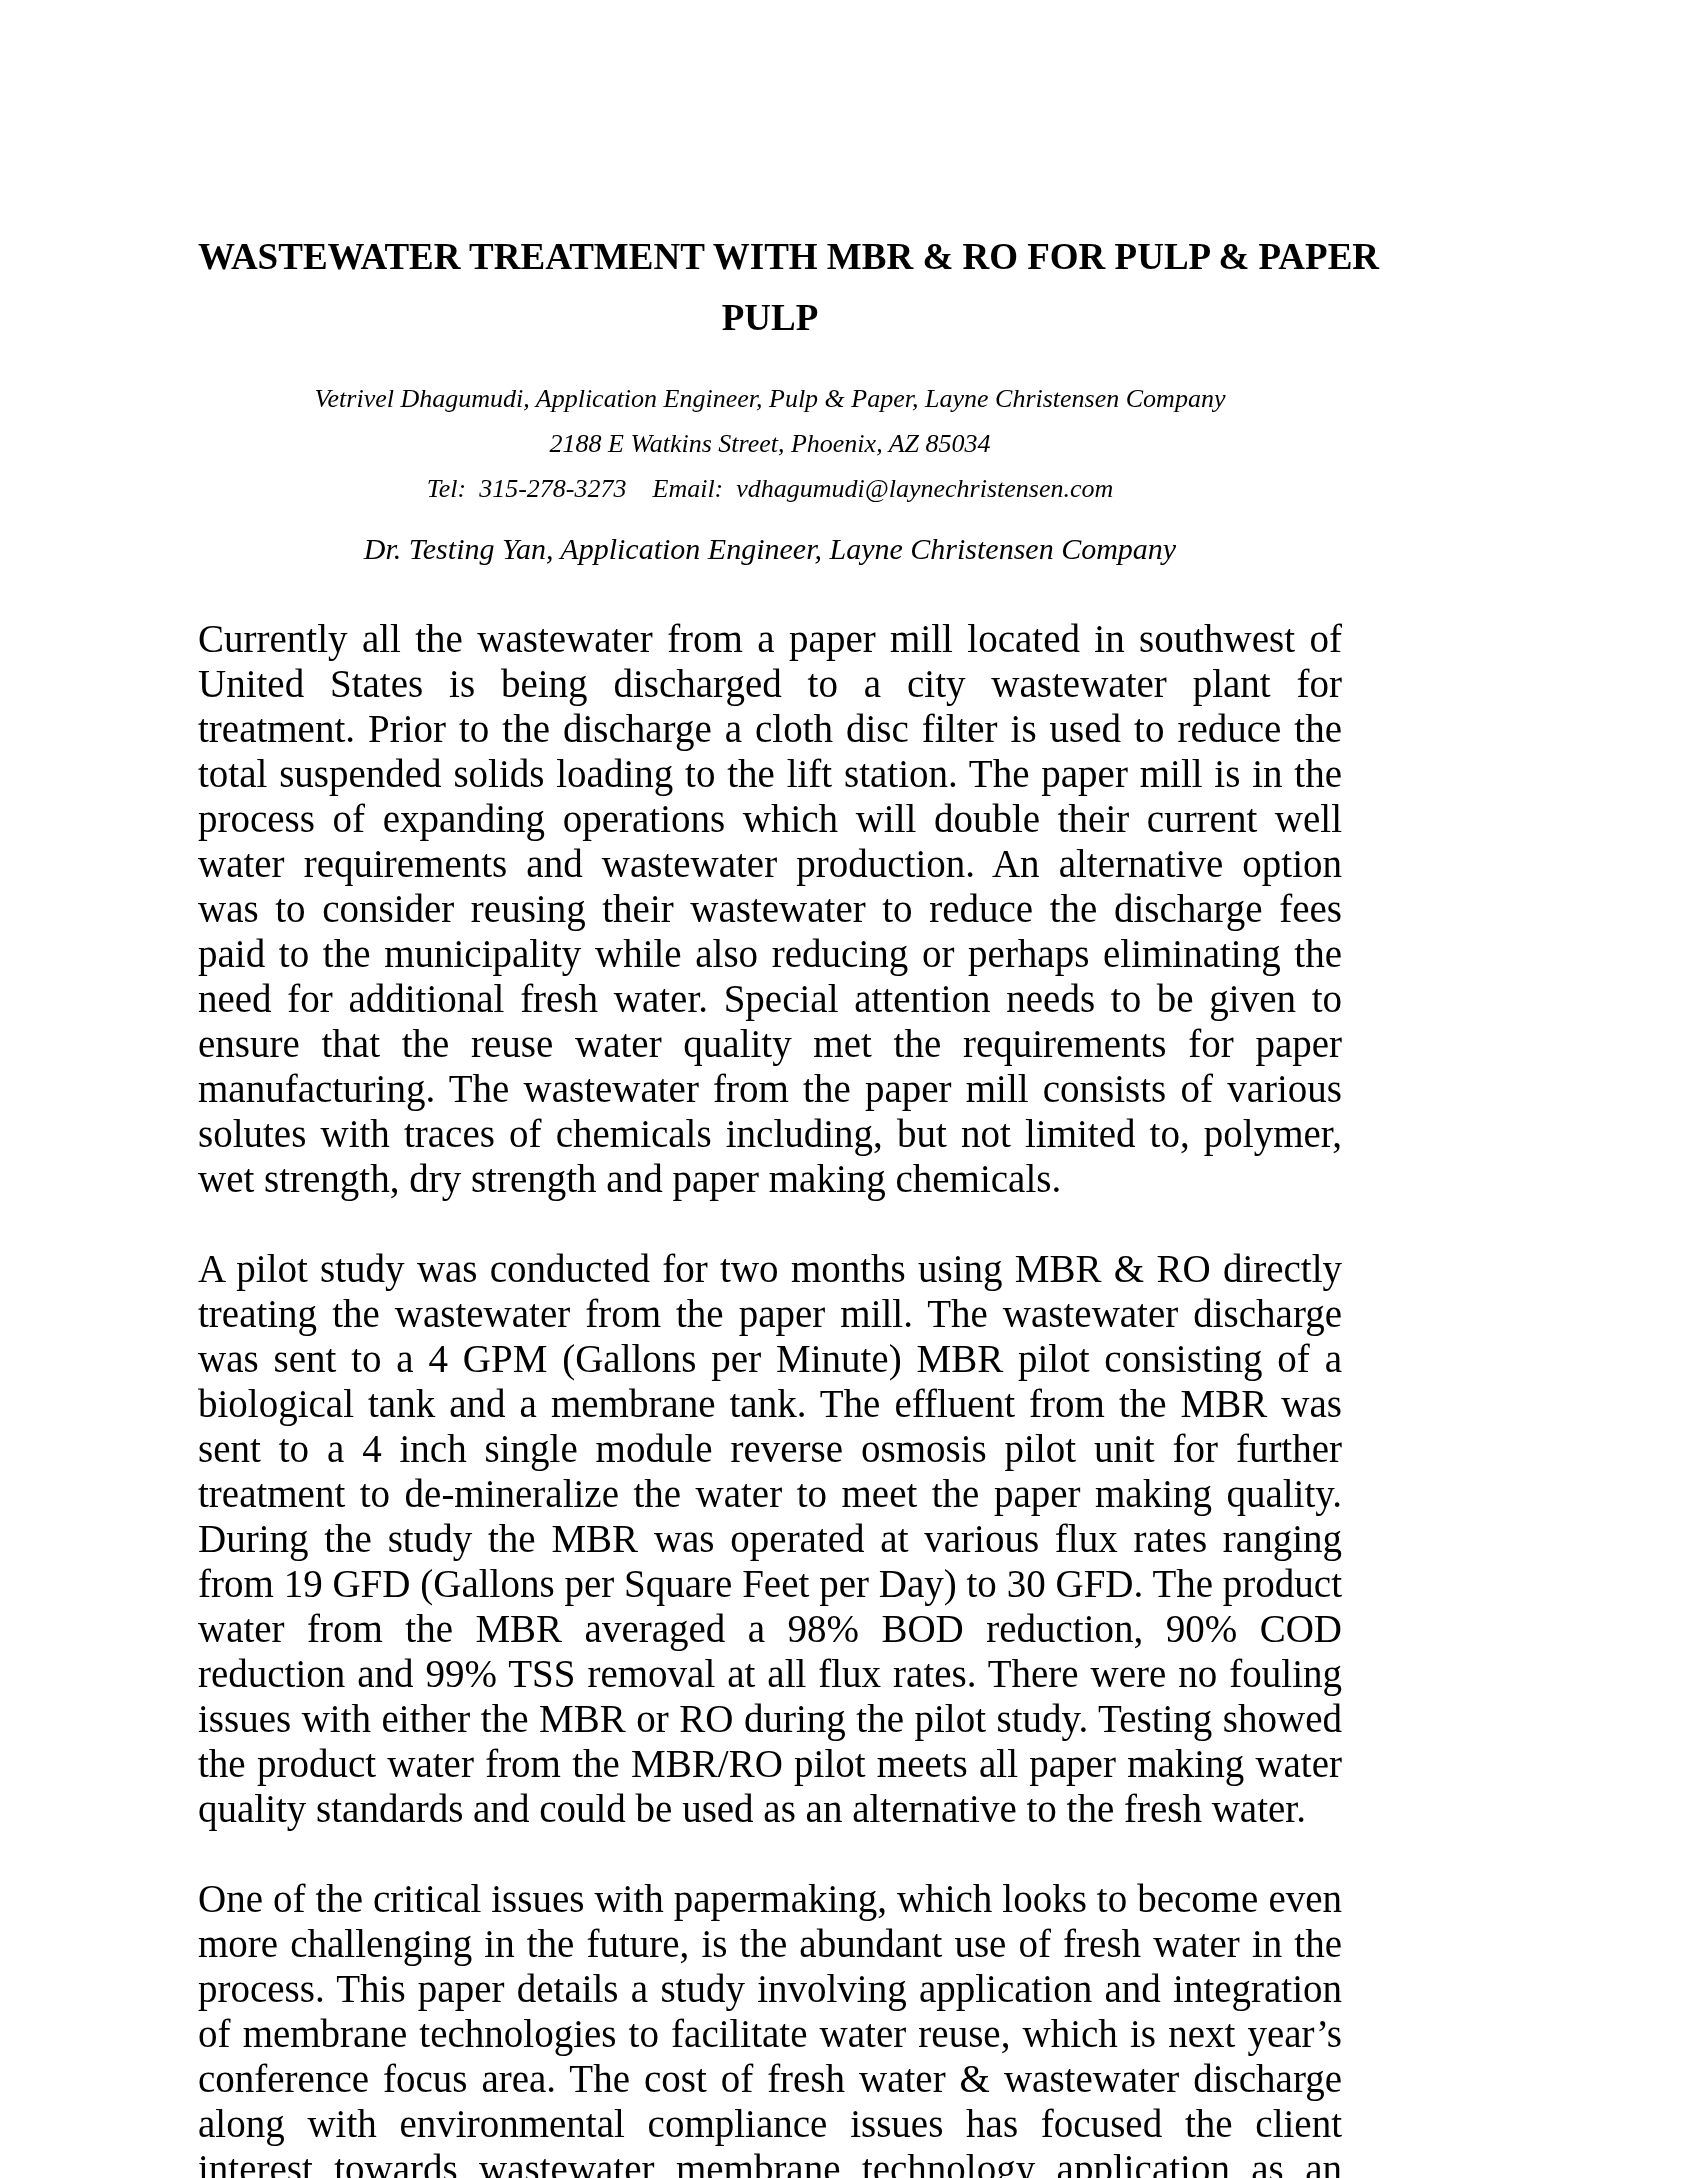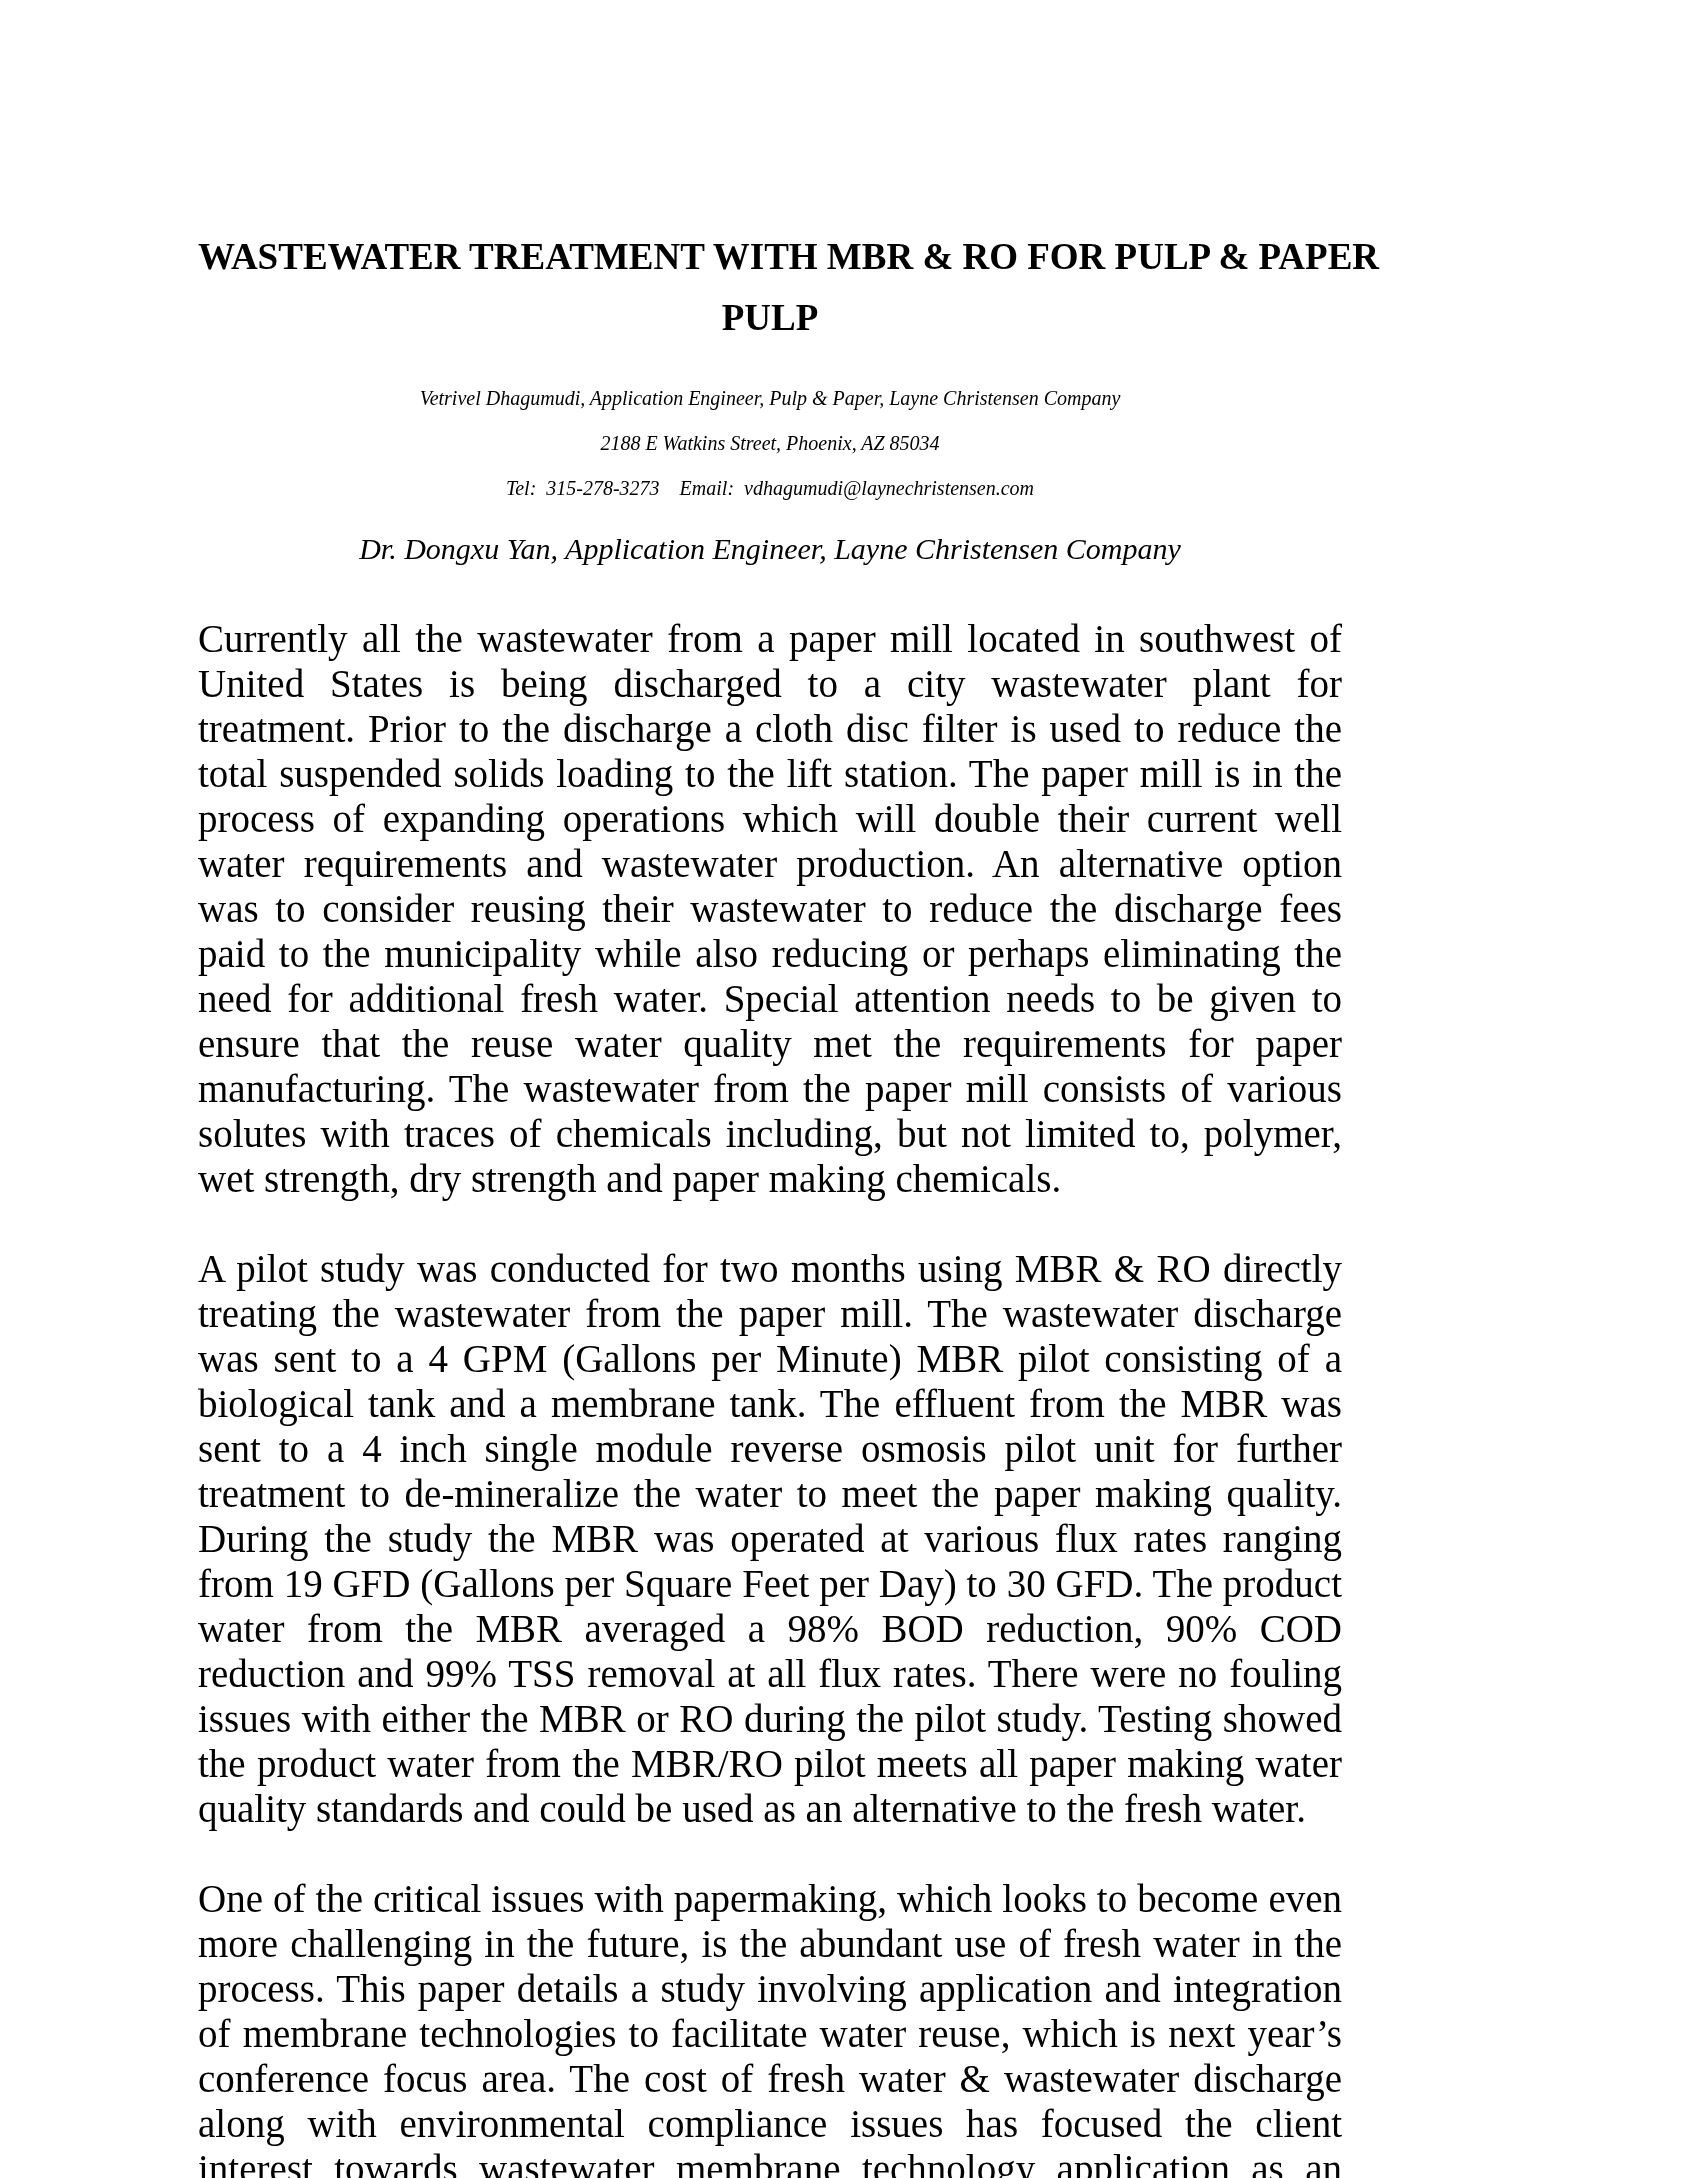--- a/index.html
+++ b/index.html
@@ -18,21 +18,21 @@
     text-align: center;
     font-weight: bold;
     font-size: 37px;
     line-height: 61px;
   }
   .title-line { white-space: nowrap; }
   .byline-block {
     margin-top: 28px;
     text-align: center;
     font-style: italic;
-    font-size: 20px;
+    font-size: 26px;
     line-height: 45px;
   }
   .byline-line { white-space: pre-wrap; }
   .coauthor-block {
     margin-top: 15px;
     text-align: center;
     font-style: italic;
     font-size: 30px;
     line-height: 45px;
   }
@@ -60,21 +60,21 @@
     <div class="title-line">PULP</div>
   </div>
 
   <div class="byline-block">
     <div class="byline-line">Vetrivel Dhagumudi, Application Engineer, Pulp &amp; Paper, Layne Christensen Company</div>
     <div class="byline-line">2188 E Watkins Street, Phoenix, AZ 85034</div>
     <div class="byline-line">Tel:&nbsp; 315-278-3273 &nbsp;&nbsp;&nbsp;Email:&nbsp; vdhagumudi@laynechristensen.com</div>
   </div>
 
   <div class="coauthor-block">
-    <div class="byline-line">Dr. Dongxu Yan, Application Engineer, Layne Christensen Company</div>
+    <div class="byline-line">Dr. Testing Yan, Application Engineer, Layne Christensen Company</div>
   </div>
 
 
   <div class="body-para">Currently all the wastewater from a paper mill located in southwest of United States is being discharged to a city wastewater plant for treatment. Prior to the discharge a cloth disc filter is used to reduce the total suspended solids loading to the lift station. The paper mill is in the process of expanding operations which will double their current well water requirements and wastewater production.  An alternative option was to consider reusing their wastewater to reduce the discharge fees paid to the municipality while also reducing or perhaps eliminating the need for additional fresh water.  Special attention needs to be given to ensure that the reuse water quality met the requirements for paper manufacturing. The wastewater from the paper mill consists of various solutes with traces of chemicals including, but not limited to, polymer, wet strength, dry strength and paper making chemicals.</div>
 
   <div class="body-para">A pilot study was conducted for two months using MBR &amp; RO directly treating the wastewater from the paper mill. The wastewater discharge was sent to a 4 GPM (Gallons per Minute) MBR pilot consisting of a biological tank and a membrane tank. The effluent from the MBR was sent to a 4 inch single module reverse osmosis pilot unit for further treatment to de-mineralize the water to meet the paper making quality.   During the study the MBR was operated at various flux rates ranging from 19 GFD (Gallons per Square Feet per Day) to 30 GFD. The product water from the MBR averaged a 98% BOD reduction, 90% COD reduction and 99% TSS removal at all flux rates. There were no fouling issues with either the MBR or RO during the pilot study. Testing showed the product water from the MBR/RO pilot meets all paper making water quality standards and could be used as an alternative to the fresh water.</div>
 
   <div class="body-para">One of the critical issues with papermaking, which looks to become even more challenging in the future, is the abundant use of fresh water in the process. This paper details a study involving application and integration of membrane technologies to facilitate water reuse, which is next year’s conference focus area. The cost of fresh water &amp; wastewater discharge along with environmental compliance issues has focused the client interest towards wastewater membrane technology application as an alternative fresh water source. Treating the wastewater with</div>
 
 </div>

